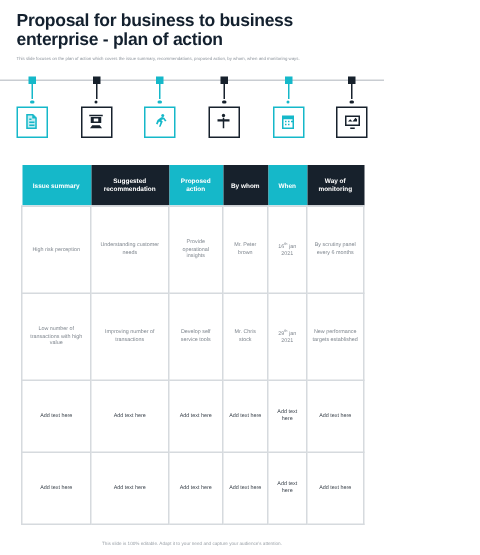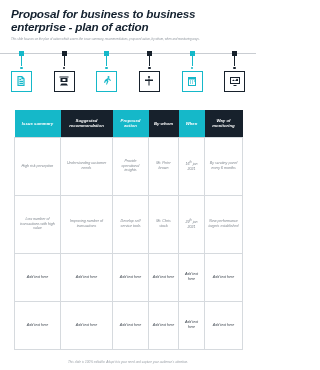--- a/index.html
+++ b/index.html
@@ -2,21 +2,21 @@
 <html><head>
 <meta charset="utf-8">
 <style>
   * { box-sizing: border-box; margin: 0; padding: 0; }
   html, body {
     width: 256px; height: 370px;
     background: #ffffff;
     font-family: "Liberation Sans", sans-serif;
     overflow: hidden;
   }
-  .slide { position: relative; width: 256px; height: 370px; background: #fff; font-style: italic; }
+  .slide { position: relative; width: 256px; height: 370px; background: #fff; }
 
   
   .header { padding: 7px 11px 0 11px; }
   .title {
     font-size: 11.7px;
     line-height: 13.2px;
     font-weight: bold;
     color: #13202e;
     letter-spacing: -0.2px;
   }

